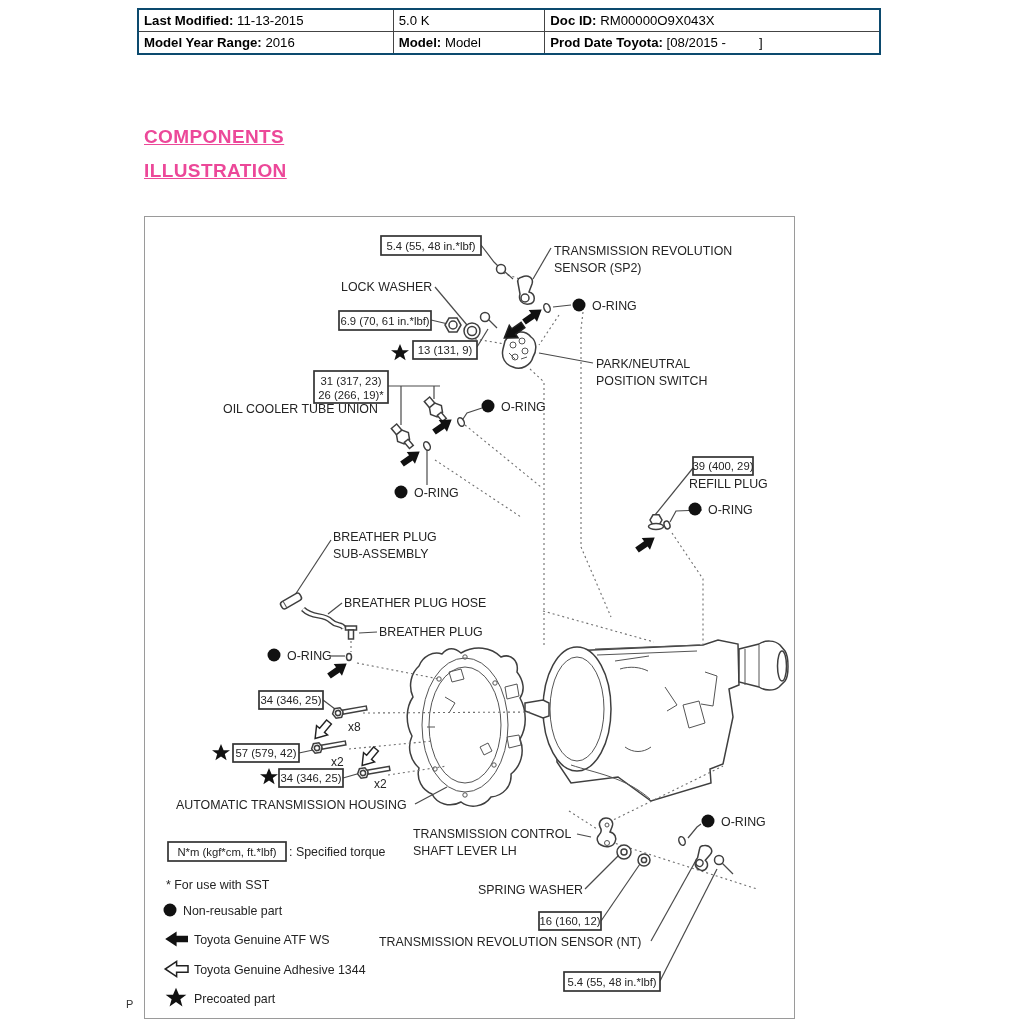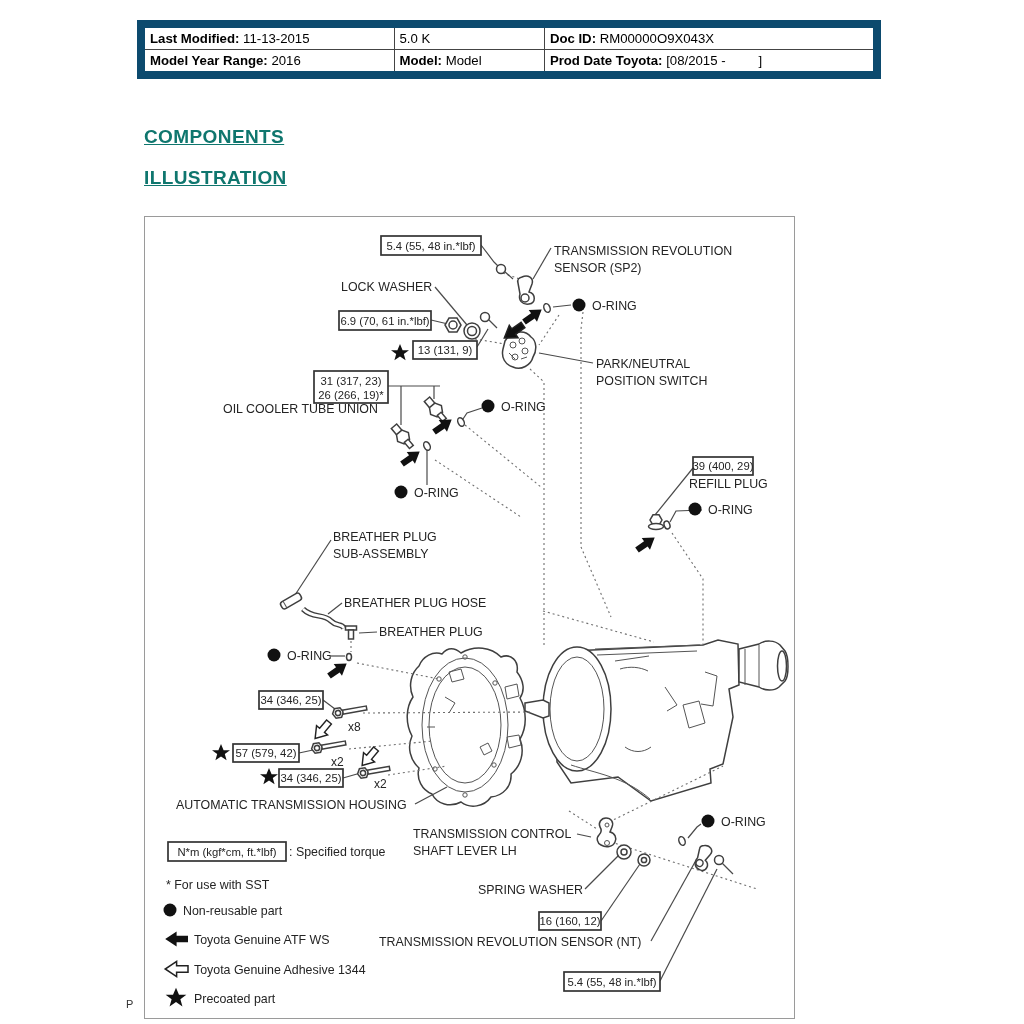--- a/index.html
+++ b/index.html
@@ -1,23 +1,23 @@
 <!DOCTYPE html>
 <html><head>
 <meta charset="utf-8">
 <style>
   html,body{margin:0;padding:0;background:#fff;}
   body{width:1024px;height:1024px;position:relative;font-family:"Liberation Sans",sans-serif;color:#000;}
   .hdr-table{position:absolute;left:137px;top:8px;width:744px;border-collapse:collapse;font-size:13.2px;}
   .hdr-table td{border:1px solid #444;padding:3px 5px;vertical-align:top;white-space:pre-wrap;}
-  .hdr-table{border:8px solid #0c4a6e;margin-top:12px;}
+  .hdr-table{border:2px solid #0c4a6e;}
   .lbl{font-weight:700;}
-  .doc-link{position:absolute;left:144px;font-size:19px;font-weight:700;color:#0f766e;text-decoration:underline;letter-spacing:.4px;cursor:pointer;}
+  .doc-link{position:absolute;left:144px;font-size:19px;font-weight:700;color:#ec4899;text-decoration:underline;letter-spacing:.4px;cursor:pointer;}
   #link-components{top:126px;}
-  #link-illustration{top:167px;}
+  #link-illustration{top:160px;}
   .diagram{position:absolute;left:144px;top:216px;width:649px;height:801px;border:1px solid #9a9a9a;background:#fff;}
   .page-marker{position:absolute;left:126px;top:998px;font-size:11px;color:#333;}
   svg text{font-family:"Liberation Sans",sans-serif;fill:#242424;}
   .cap{font-size:12.4px;}
   .tq{font-size:11.3px;text-anchor:middle;}
   .qty{font-size:12px;}
   .ldr{stroke:#4a4a4a;stroke-width:1.2;fill:none;}
   .dot{stroke:#6e6e6e;stroke-width:1.1;fill:none;stroke-dasharray:2 3;}
   .part{stroke:#3f3f3f;stroke-width:1.5;fill:#fff;}
   .thin{stroke:#555;stroke-width:1;fill:none;}

